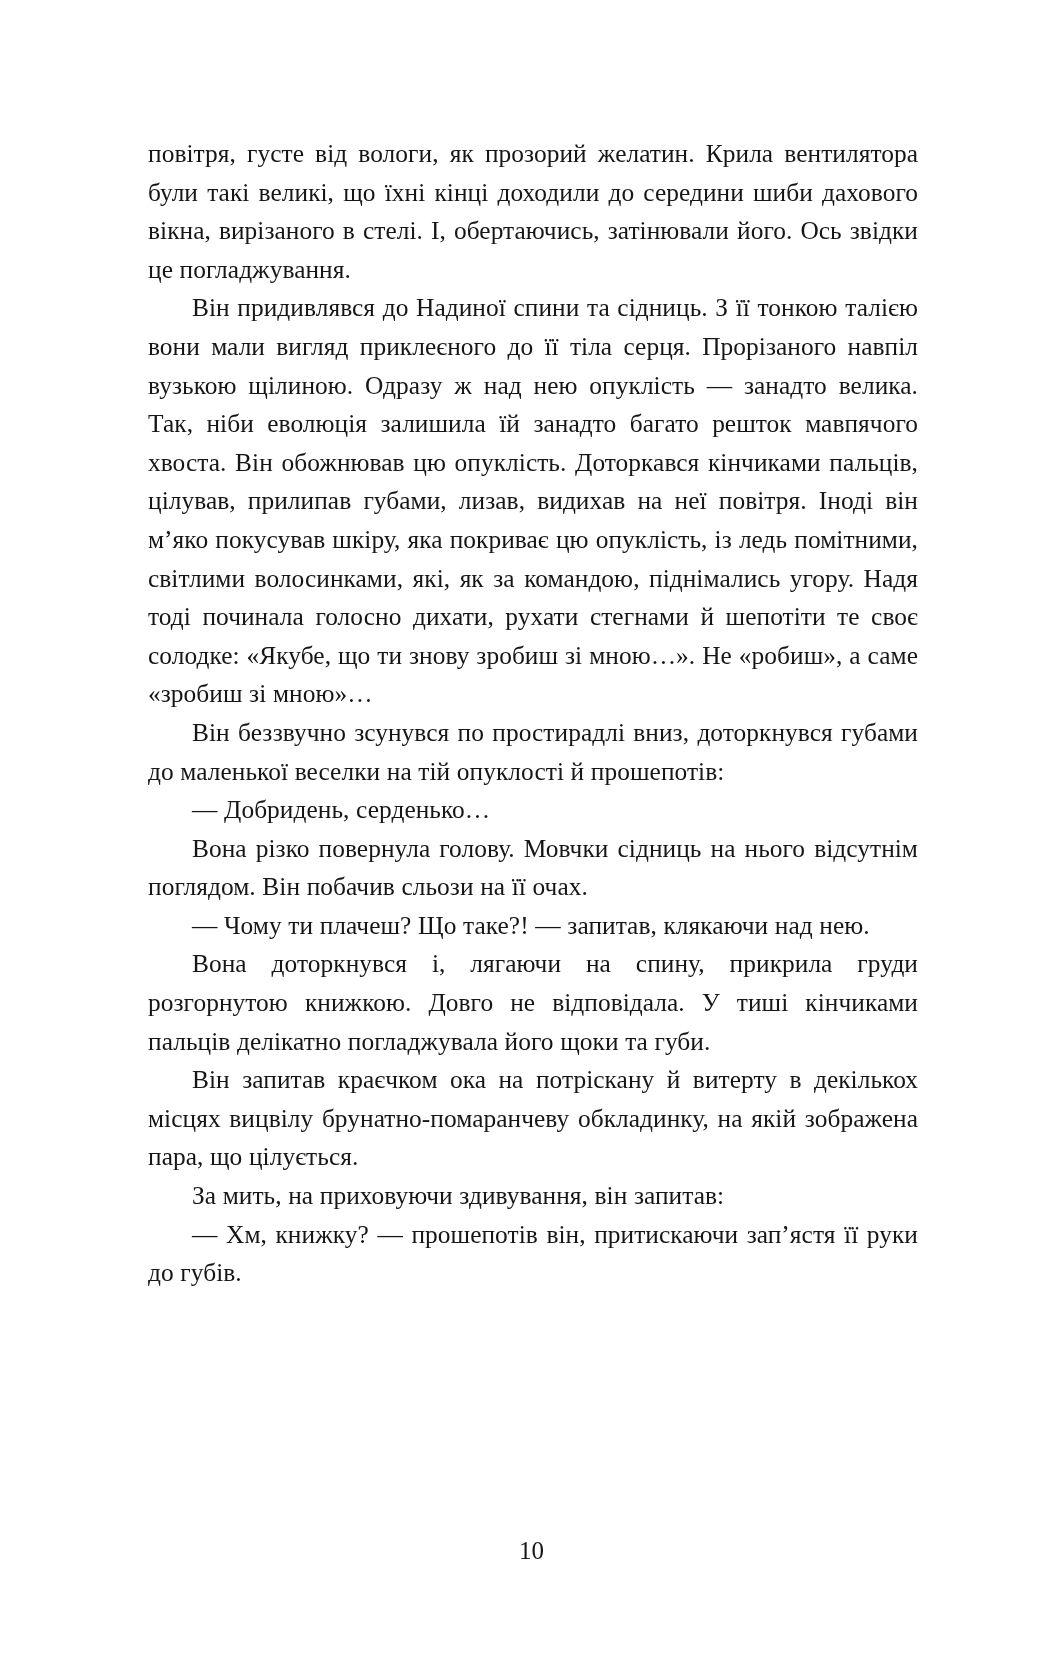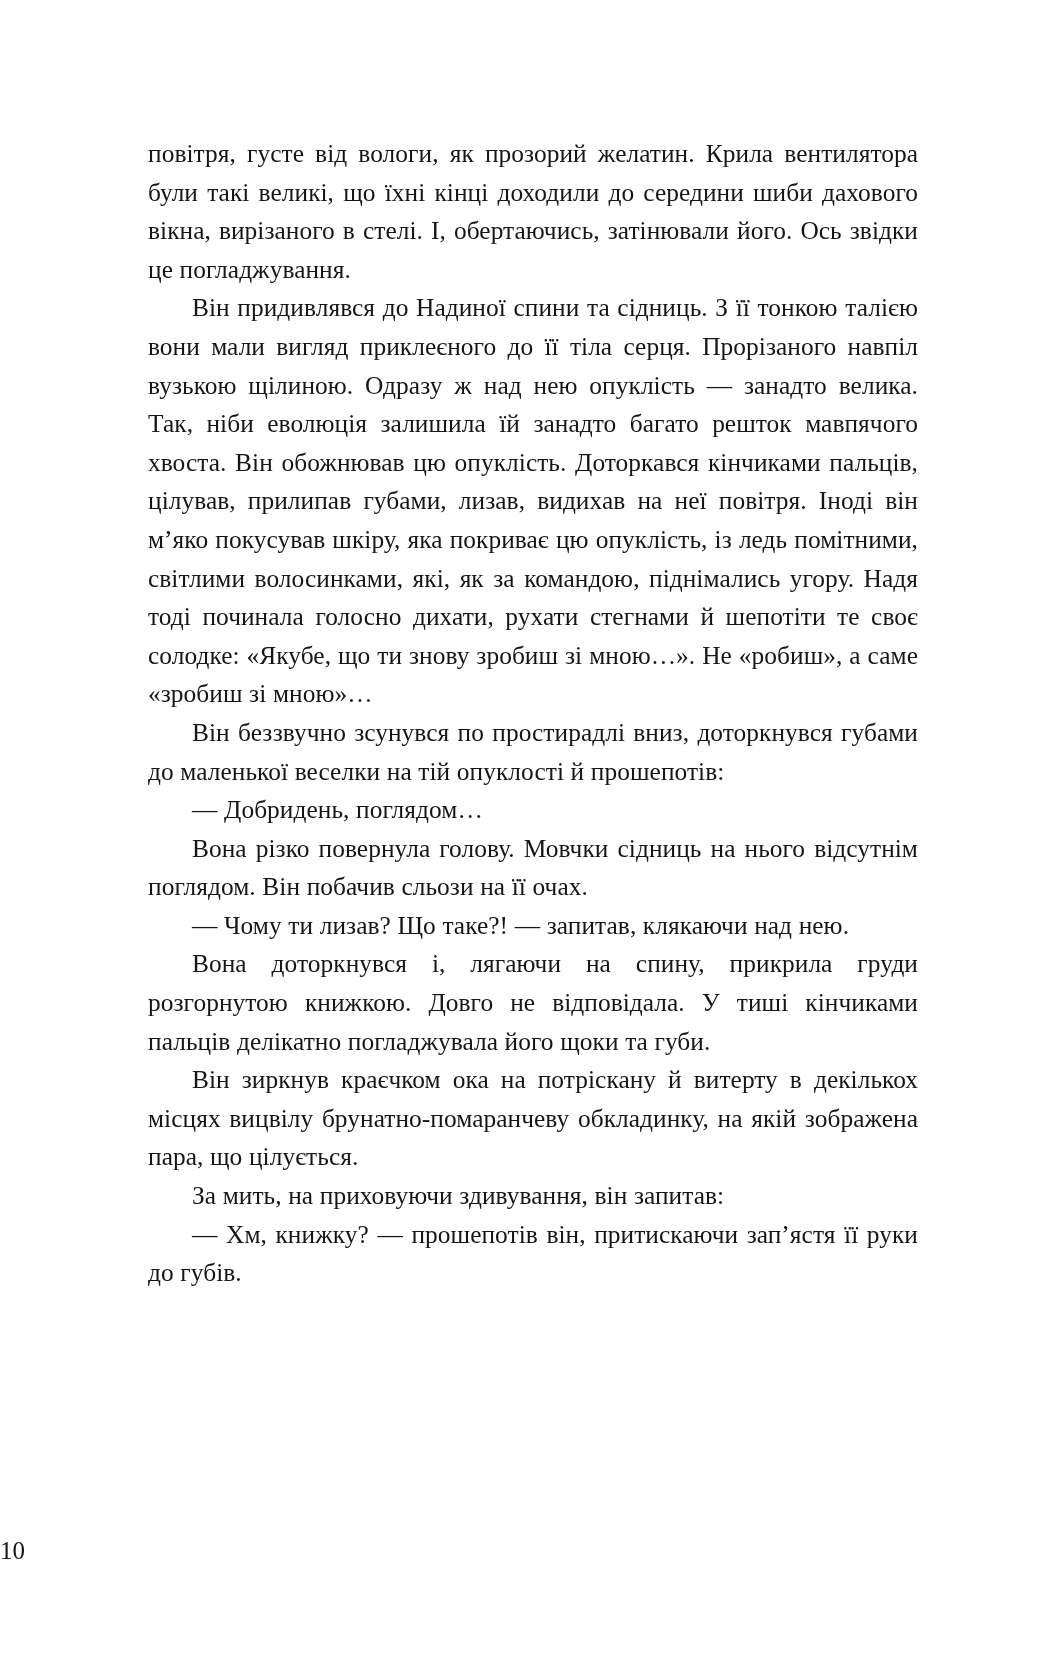--- a/index.html
+++ b/index.html
@@ -41,38 +41,39 @@
     color: #161616;
   }
   p.para.no-indent {
     text-indent: 0;
   }
   .page-number {
     position: absolute;
     left: 0;
     right: 0;
     top: 1536px;
+    text-align: center;
     font-size: 25px;
     line-height: 30px;
     color: #161616;
   }
 </style>
 </head>
 <body>
 
 <div class="page">
 
   <div class="text-block">
     <p class="para no-indent">повітря, густе від вологи, як прозорий желатин. Крила вентилятора були такі великі, що їхні кінці доходили до середини шиби дахового вікна, вирізаного в стелі. І, обертаючись, затінювали його. Ось звідки це погладжування.</p>
     <p class="para">Він придивлявся до Надиної спини та сідниць. З її тонкою талією вони мали вигляд приклеєного до її тіла серця. Прорізаного навпіл вузькою щілиною. Одразу ж над нею опуклість — занадто велика. Так, ніби еволюція залишила їй занадто багато решток мавпячого хвоста. Він обожнював цю опуклість. Доторкався кінчиками пальців, цілував, прилипав губами, лизав, видихав на неї повітря. Іноді він м’яко покусував шкіру, яка покриває цю опуклість, із ледь помітними, світлими волосинками, які, як за командою, піднімались угору. Надя тоді починала голосно дихати, рухати стегнами й шепотіти те своє солодке: «Якубе, що ти знову зробиш зі мною…». Не «робиш», а саме «зробиш зі мною»…</p>
     <p class="para">Він беззвучно зсунувся по простирадлі вниз, доторкнувся губами до маленької веселки на тій опуклості й прошепотів:</p>
-    <p class="para">— Добридень, поглядом…</p>
+    <p class="para">— Добридень, серденько…</p>
     <p class="para">Вона різко повернула голову. Мовчки сідниць на нього відсутнім поглядом. Він побачив сльози на її очах.</p>
-    <p class="para">— Чому ти лизав? Що таке?! — запитав, клякаючи над нею.</p>
+    <p class="para">— Чому ти плачеш? Що таке?! — запитав, клякаючи над нею.</p>
     <p class="para">Вона доторкнувся і, лягаючи на спину, прикрила груди розгорнутою книжкою. Довго не відповідала. У тиші кінчиками пальців делікатно погладжувала його щоки та губи.</p>
-    <p class="para">Він зиркнув краєчком ока на потріскану й витерту в декількох місцях вицвілу брунатно-помаранчеву обкладинку, на якій зображена пара, що цілується.</p>
+    <p class="para">Він запитав краєчком ока на потріскану й витерту в декількох місцях вицвілу брунатно-помаранчеву обкладинку, на якій зображена пара, що цілується.</p>
     <p class="para">За мить, на приховуючи здивування, він запитав:</p>
     <p class="para">— Хм, книжку? — прошепотів він, притискаючи зап’ястя її руки до губів.</p>
   </div>
 
   <div class="page-number">10</div>
 
 </div>
 
 </body></html>

